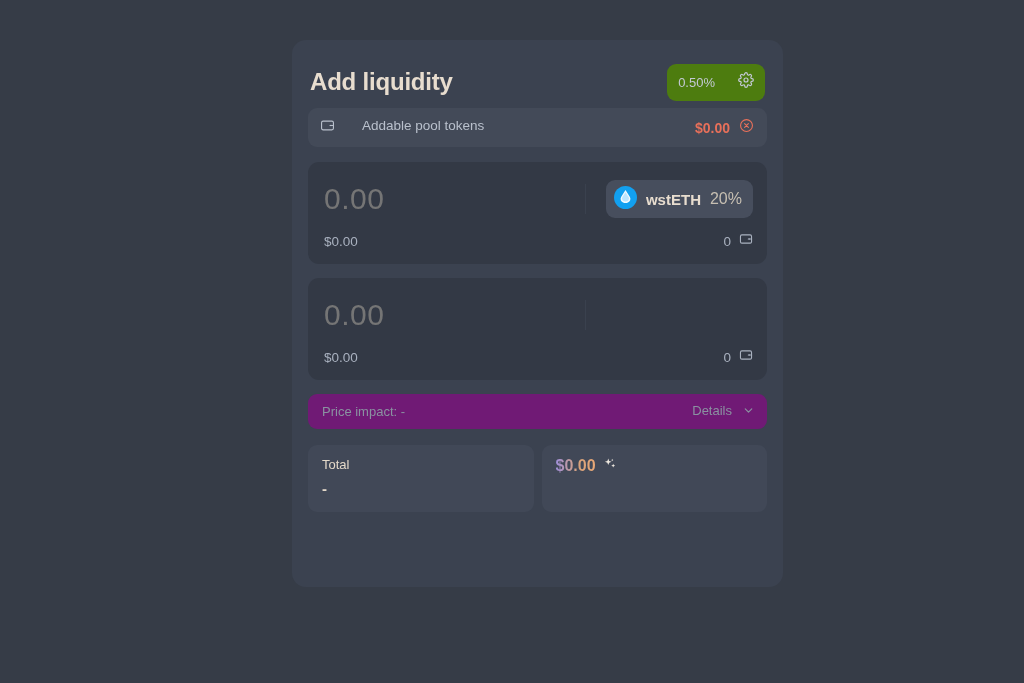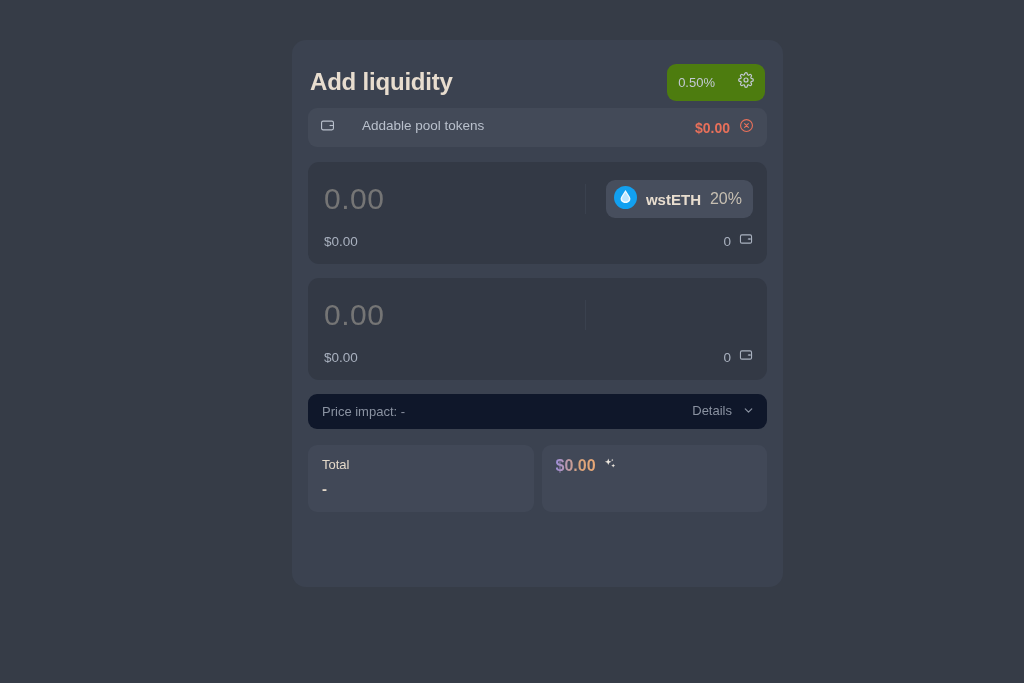--- a/index.html
+++ b/index.html
@@ -164,21 +164,21 @@
   .balance-value {
     font-size: 13.5px;
     color: #a9b1bf;
   }
 
   
   .price-impact {
     display: flex;
     align-items: center;
     justify-content: space-between;
-    background: #0f172a;
+    background: #701a75;
     border-radius: 9px;
     height: 35px;
     padding: 0 12px 0 14px;
     margin-bottom: 16px;
     cursor: pointer;
   }
   .pi-left {
     font-size: 13px;
     color: #8a92a1;
   }

